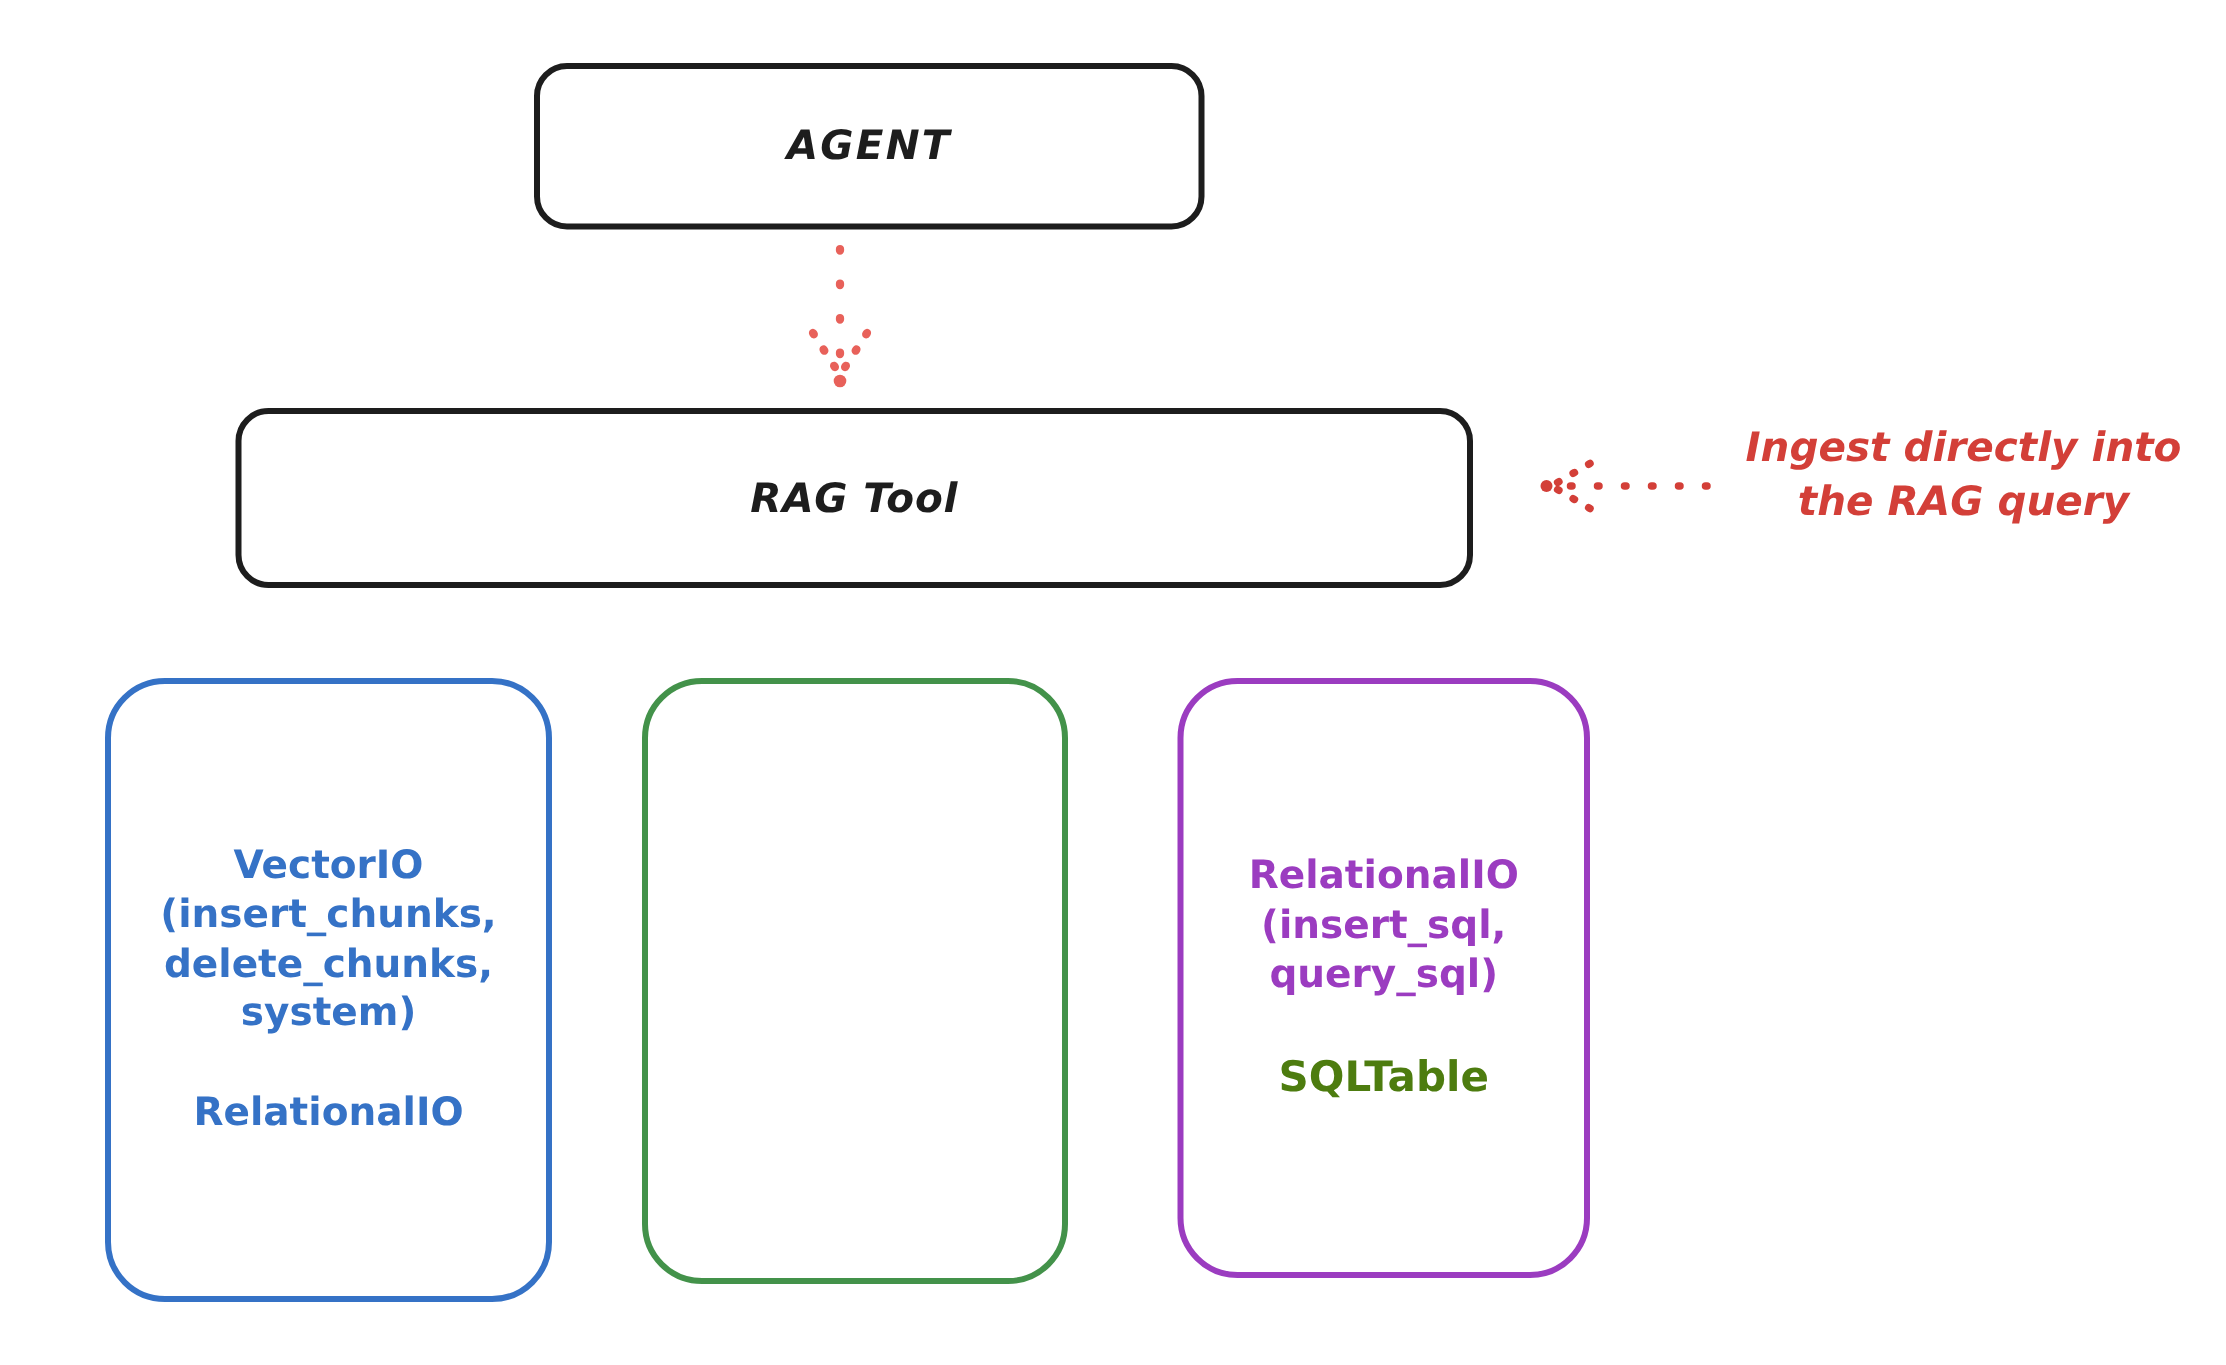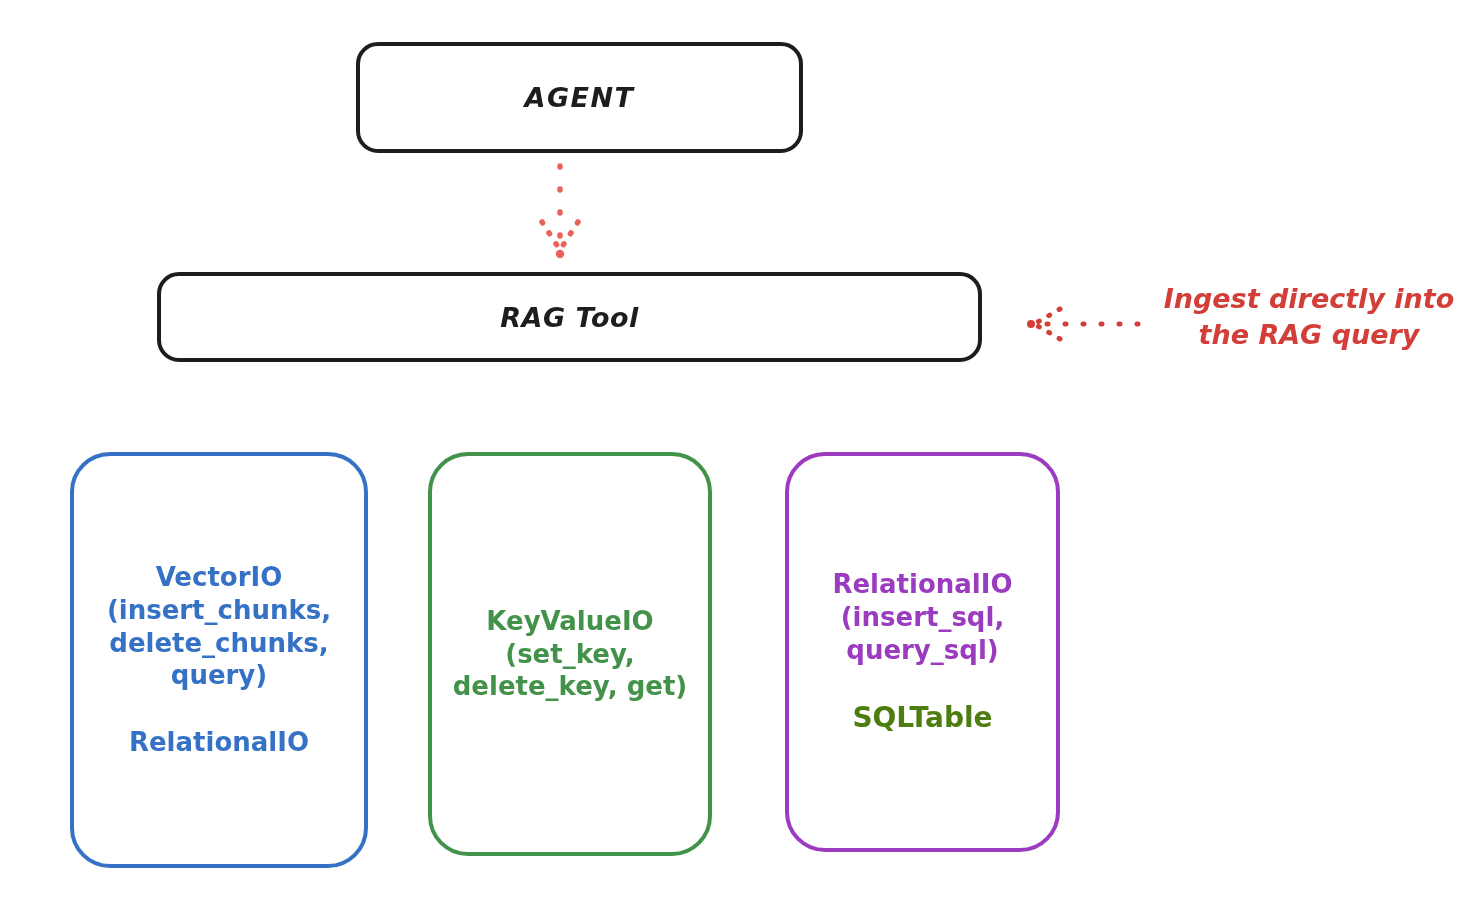--- a/index.html
+++ b/index.html
@@ -93,48 +93,45 @@
   <svg class="arrow-svg" style="left:520px; top:160px;" width="80" height="112" viewBox="0 0 80 112">
     <g stroke="#e8615a" stroke-width="5.5" stroke-linecap="round" fill="none">
       <line x1="40" y1="6" x2="40" y2="86" stroke-dasharray="1 22"></line>
 
       <line x1="22" y1="62" x2="40" y2="90" stroke-dasharray="1 12"></line>
       <line x1="58" y1="62" x2="40" y2="90" stroke-dasharray="1 12"></line>
       <circle cx="40" cy="94" r="4.2" fill="#e8615a" stroke="none"></circle>
     </g>
   </svg>
 
-  <div class="node dark" style="left:157px; top:272px; width:825px; height:90px;">
+  <div class="node dark" style="left:157px; top:272px; width:825px; height:120px;">
     <span class="node-label" style="font-size:27px; letter-spacing:0.5px;">RAG Tool</span>
   </div>
 
   <svg class="arrow-svg" style="left:1024px; top:300px;" width="120" height="48" viewBox="0 0 120 48">
     <g stroke="#d33f38" stroke-width="5" stroke-linecap="round" fill="none">
       <line x1="114" y1="24" x2="20" y2="24" stroke-dasharray="1 17"></line>
       <line x1="36" y1="9" x2="12" y2="23" stroke-dasharray="1 11"></line>
       <line x1="36" y1="39" x2="12" y2="25" stroke-dasharray="1 11"></line>
       <circle cx="7" cy="24" r="4" fill="#d33f38" stroke="none"></circle>
     </g>
   </svg>
 
   <div class="annotation" style="left:1144px; top:281px; width:330px; font-size:27px; color:#d33f38;">Ingest directly into
 the RAG query</div>
 
   <div class="node leaf" style="left:70px; top:452px; width:298px; height:416px; border-color:#3572c6;">
     <span class="node-label" style="font-size:26px; color:#3572c6;">VectorIO
 (insert_chunks,
 delete_chunks,
-query)</span>
+system)</span>
     <span class="node-sublabel" style="font-size:26px; color:#3572c6;">RelationalIO</span>
   </div>
 
   <div class="node leaf" style="left:428px; top:452px; width:284px; height:404px; border-color:#43924a;">
-    <span class="node-label" style="font-size:26px; color:#43924a;">KeyValueIO
-(set_key,
-delete_key, get)</span>
   </div>
 
   <div class="node leaf" style="left:785px; top:452px; width:275px; height:400px; border-color:#9b3cc0;">
     <span class="node-label" style="font-size:26px; color:#9b3cc0;">RelationalIO
 (insert_sql,
 query_sql)</span>
     <span class="node-sublabel" style="font-size:28px; color:#4d7c0f;">SQLTable</span>
   </div>
 
 </div>

